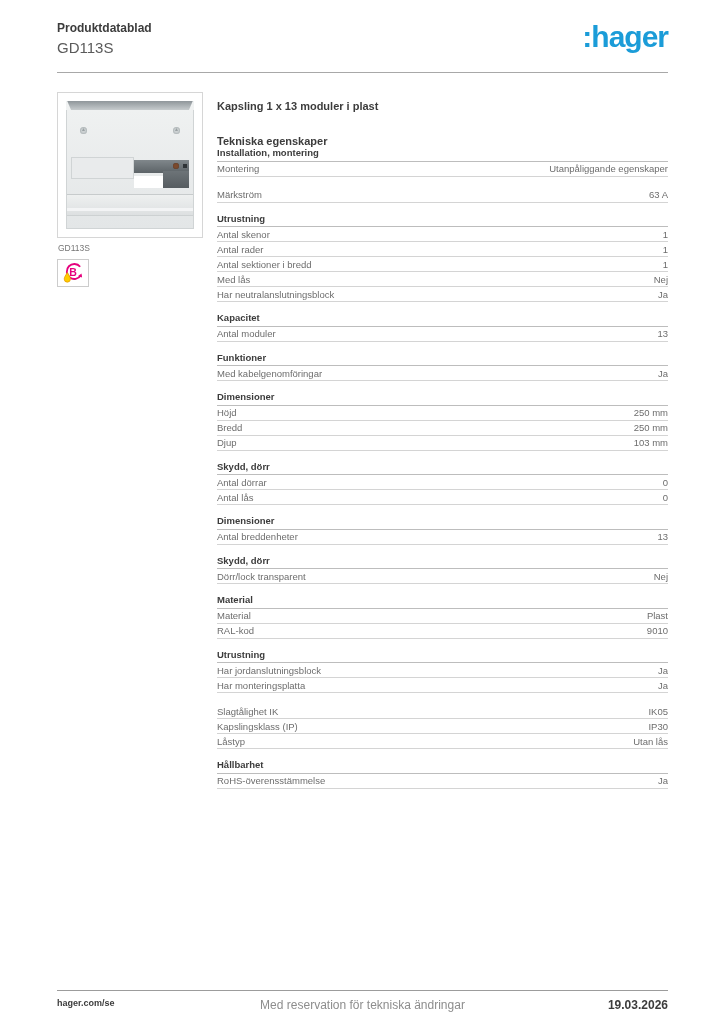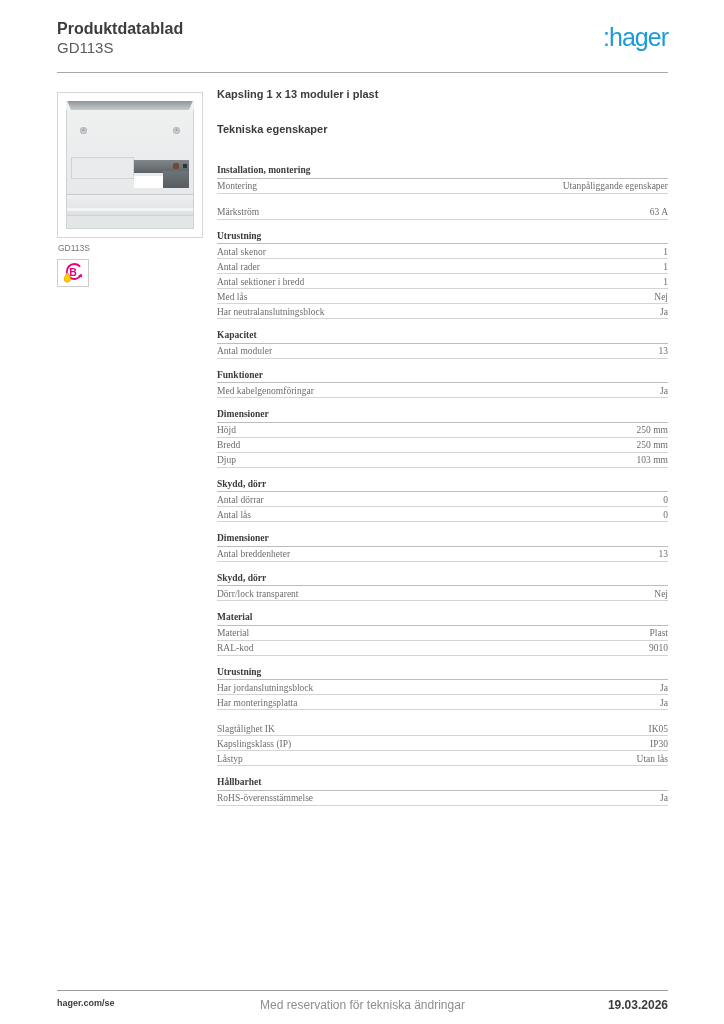--- a/index.html
+++ b/index.html
@@ -4,23 +4,23 @@
 <style>
   * { margin:0; padding:0; box-sizing:border-box; }
   html,body { background:#fff; }
   .page {
     position:relative; width:724px; height:1024px; background:#ffffff;
     font-family:"Liberation Sans","DejaVu Sans",sans-serif; overflow:hidden;
   }
 
   
   .header { position:absolute; left:57px; top:20px; right:56px; height:52px; }
-  .doc-type { font-size:16px; font-weight:bold; color:#3c3c3c; line-height:17px; }
+  .doc-type { font-size:12px; font-weight:bold; color:#3c3c3c; line-height:17px; }
   .product-code { font-size:15px; color:#5a5a5a; line-height:17px; margin-top:2px; }
-  .logo { position:absolute; right:0; top:3px; font-size:25px; font-weight:normal;
+  .logo { position:absolute; right:0; top:3px; font-size:30px; font-weight:bold;
           color:#1b9cd8; letter-spacing:-1px; line-height:28px; }
   .header-rule { position:absolute; left:57px; right:56px; top:72px;
                  border-top:1px solid #a8a8a8; }
 
   
   .product-image-box { position:absolute; left:57px; top:92px; width:146px; height:146px;
                        border:1px solid #d6d6d6; background:#fff; }
   .enclosure { position:absolute; left:8px; right:8px; top:8px; bottom:8px;
                background:linear-gradient(180deg,#f1f3f3,#e7eaea); }
   .enc-top { position:absolute; left:1%; right:1%; top:0; height:9px;
@@ -51,24 +51,24 @@
                border-top:1px solid #c7cbcc; border-bottom:1px solid #cdd1d2; }
   .enc-lower::after { content:""; position:absolute; left:0; right:0; top:62%;
                       height:3px; background:#f3f4f5; }
   .img-caption { position:absolute; left:58px; top:243px; font-size:8.5px; color:#767676; }
   .cert-box { position:absolute; left:57px; top:259px; width:32px; height:28px;
               border:1px solid #cccccc; background:#fff;
               display:flex; align-items:center; justify-content:center; }
   .cert-box svg { width:24px; height:22px; }
 
   
-  .col-right { position:absolute; left:217px; top:88px; width:451px; }
+  .col-right { position:absolute; left:217px; top:100px; width:451px; }
   .product-title { font-size:11px; font-weight:bold; color:#3c3c3c; line-height:12px; }
   .tech-heading { font-size:11px; font-weight:bold; color:#3c3c3c; line-height:12px; margin-top:23px; }
-  .spec-sections { margin-top:30px;font-family:Liberation Serif, serif; }
+  .spec-sections { margin-top:1px; }
   .spec-section { margin-bottom:11px; }
   .spec-section-title { font-size:9.5px; font-weight:bold; color:#3c3c3c;
                         line-height:10px; padding-bottom:2.5px;
                         border-bottom:1px solid #bdbdbd; }
   .spec-row { display:flex; justify-content:space-between; align-items:flex-end;
               font-size:9.5px; color:#6d6d6d; line-height:10px;
               padding:2.5px 0 1.5px; border-bottom:1px solid #d4d4d4; }
   .spec-label { text-align:left; }
   .spec-value { text-align:right; }
 

